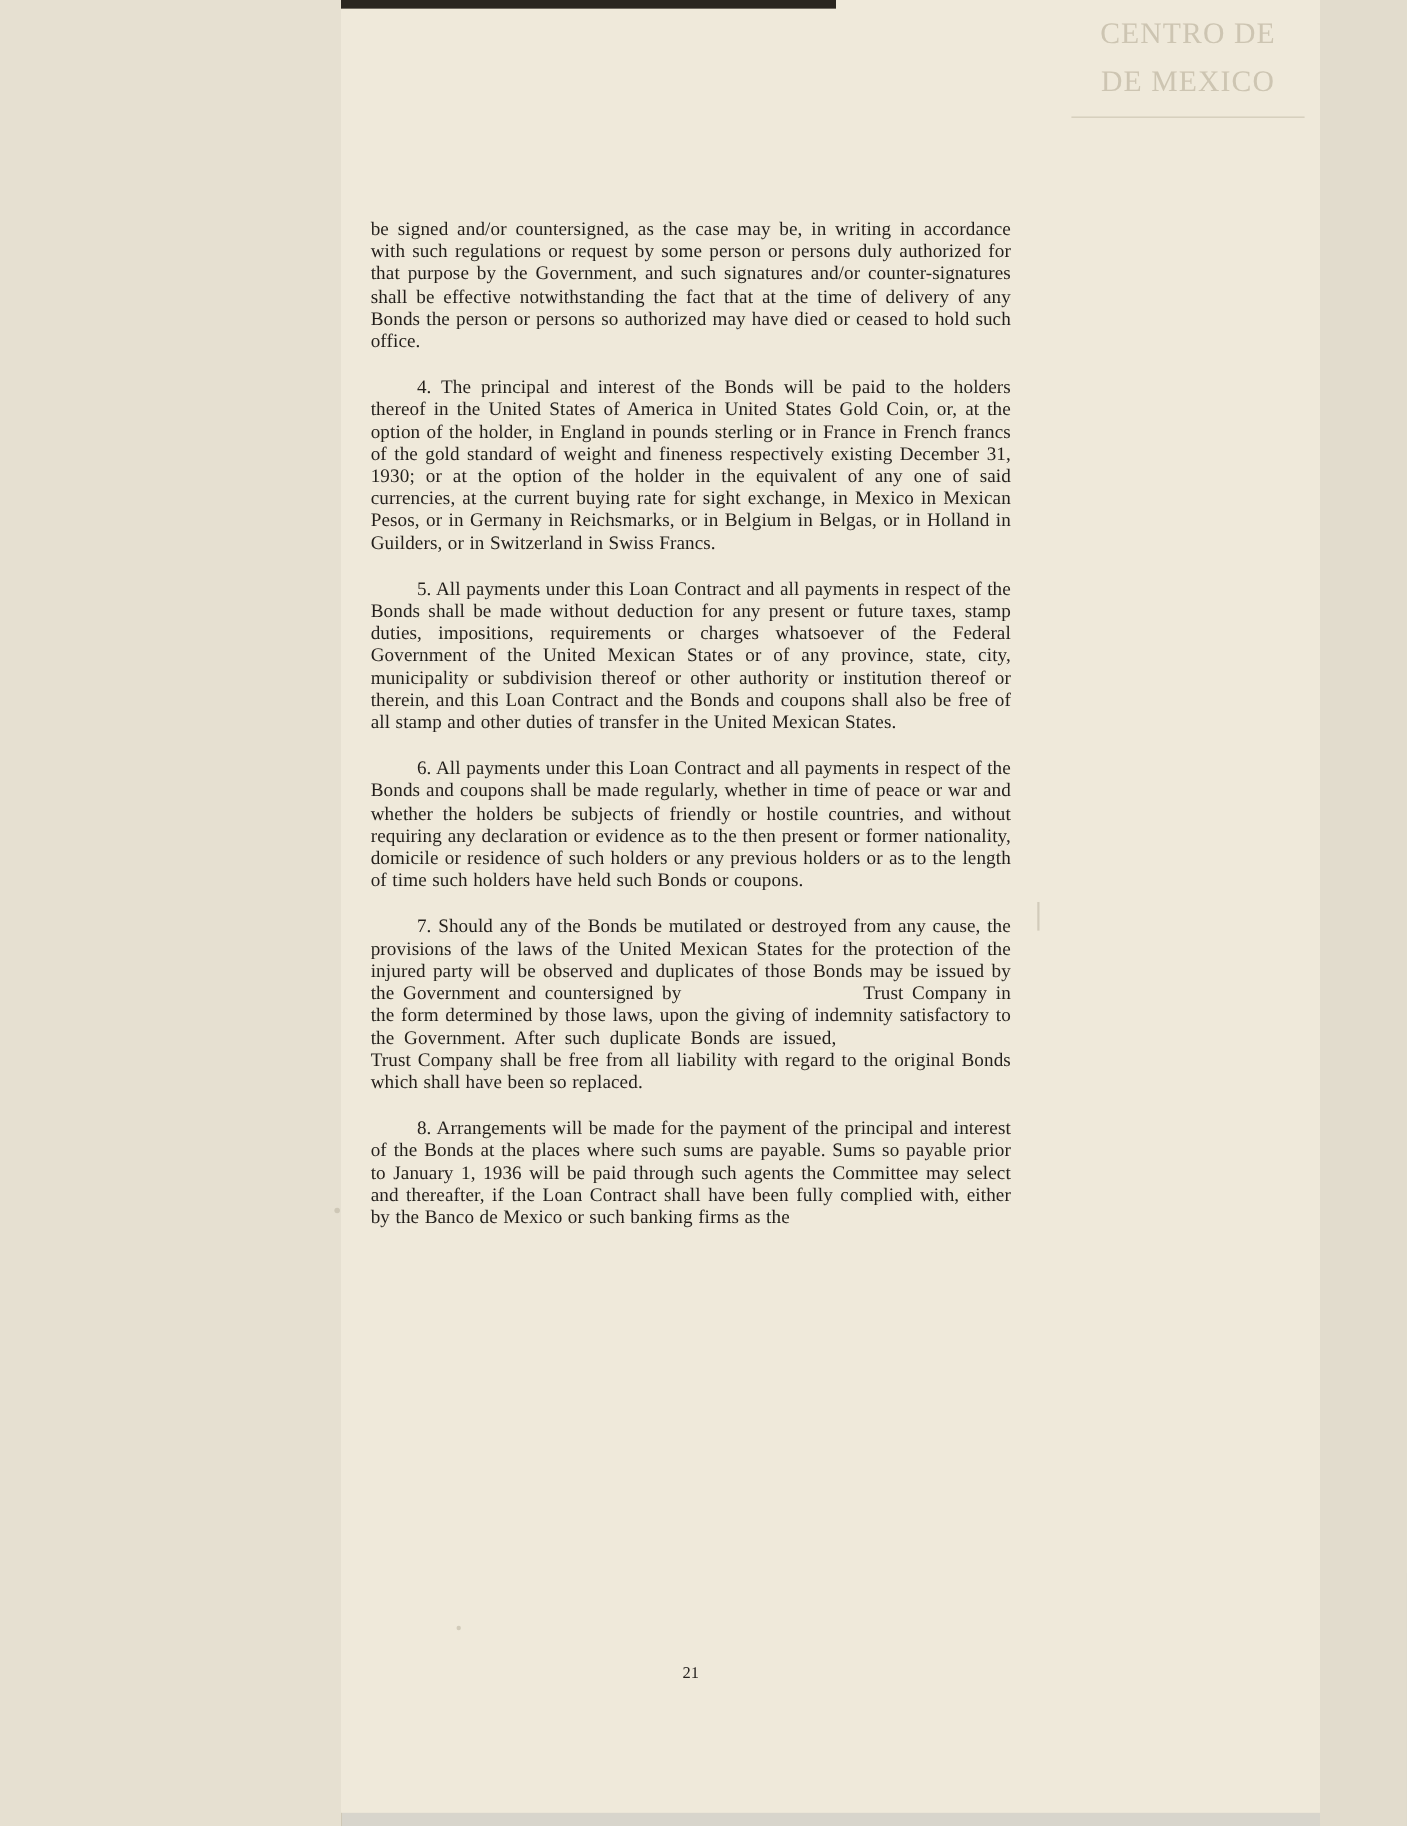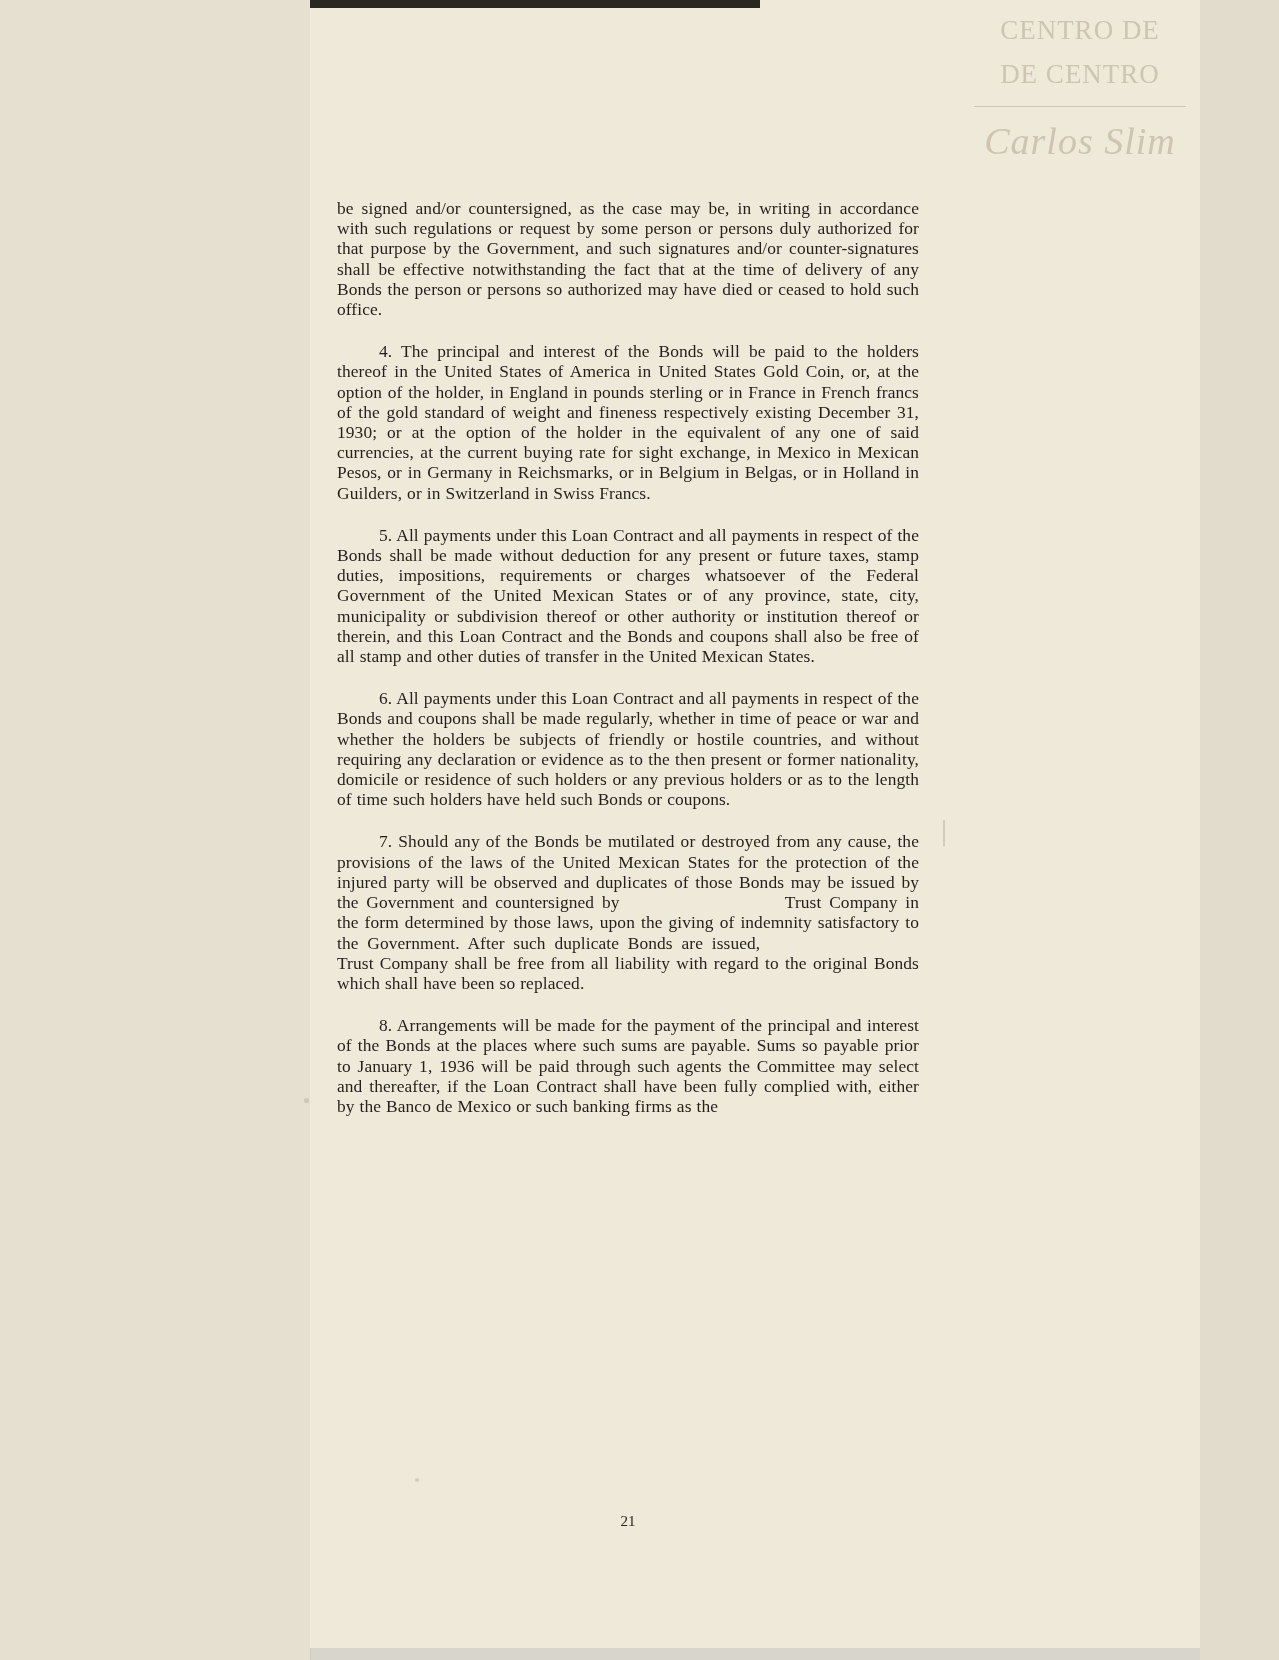--- a/index.html
+++ b/index.html
@@ -135,23 +135,22 @@
 <div class="page">
 
   <div class="edge-left"></div>
   <div class="edge-top-dark"></div>
   <div class="edge-right"></div>
 
   <div class="paper">
 
     <div class="watermark">
       <div class="wm-line">CENTRO DE</div>
-      <div class="wm-line">DE CENTRO</div>
+      <div class="wm-line">DE MEXICO</div>
       <div class="wm-rule"></div>
-      <div class="wm-sign">Carlos Slim</div>
     </div>
 
     <div class="col">
 
       <p class="para">be signed and/or countersigned, as the case may be, in writing in accordance with such regulations or request by some person or persons duly authorized for that purpose by the Government, and such signatures and/or counter-signatures shall be effective notwithstanding the fact that at the time of delivery of any Bonds the person or persons so authorized may have died or ceased to hold such office.</p>
 
       <p class="para indent">4.   The principal and interest of the Bonds will be paid to the holders thereof in the United States of America in United States Gold Coin, or, at the option of the holder, in England in pounds sterling or in France in French francs of the gold standard of weight and fineness respectively existing December 31, 1930; or at the option of the holder in the equivalent of any one of said currencies, at the current buying rate for sight exchange, in Mexico in Mexican Pesos, or in Germany in Reichsmarks, or in Belgium in Belgas, or in Holland in Guilders, or in Switzerland in Swiss Francs.</p>
 
       <p class="para indent">5.   All payments under this Loan Contract and all payments in respect of the Bonds shall be made without deduction for any present or future taxes, stamp duties, impositions, requirements or charges whatsoever of the Federal Government of the United Mexican States or of any province, state, city, municipality or subdivision thereof or other authority or institution thereof or therein, and this Loan Contract and the Bonds and coupons shall also be free of all stamp and other duties of transfer in the United Mexican States.</p>
 

